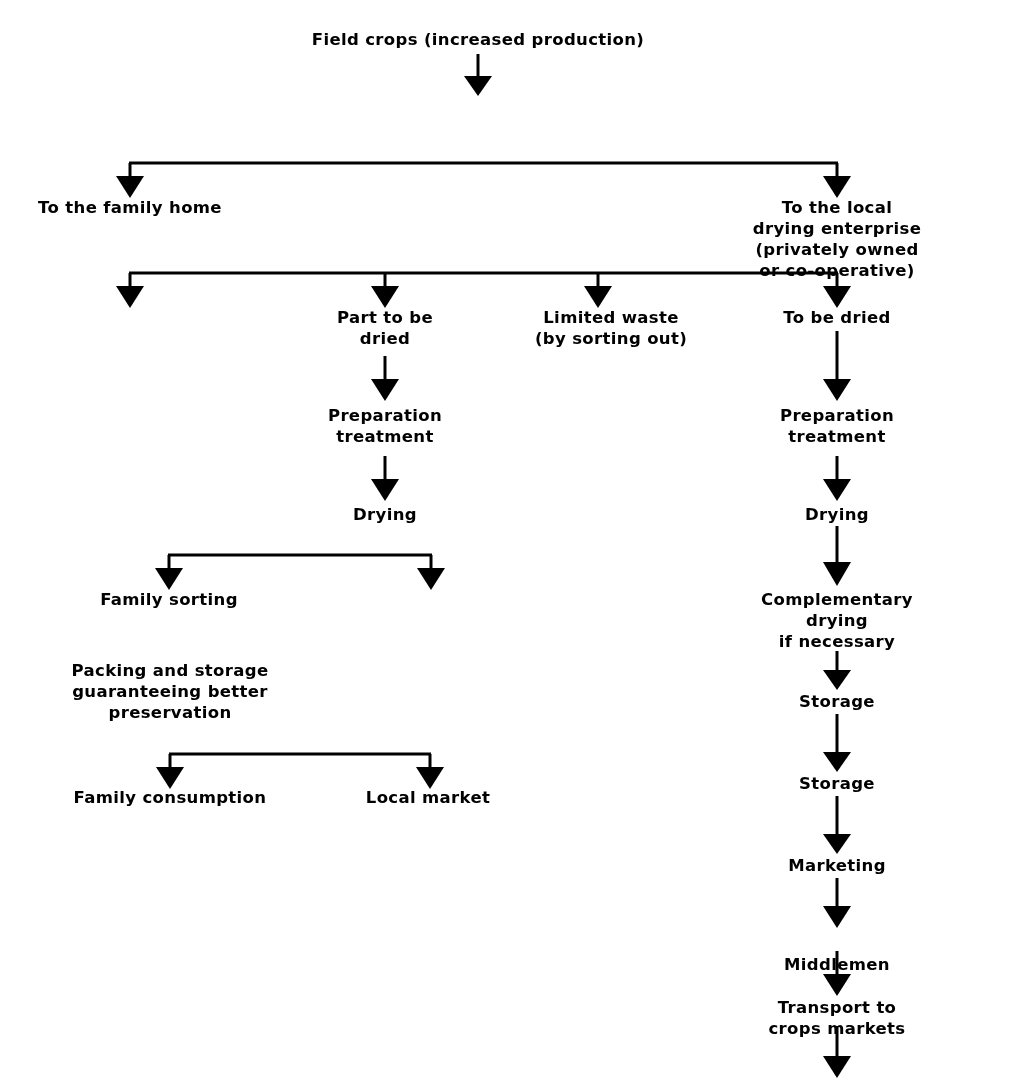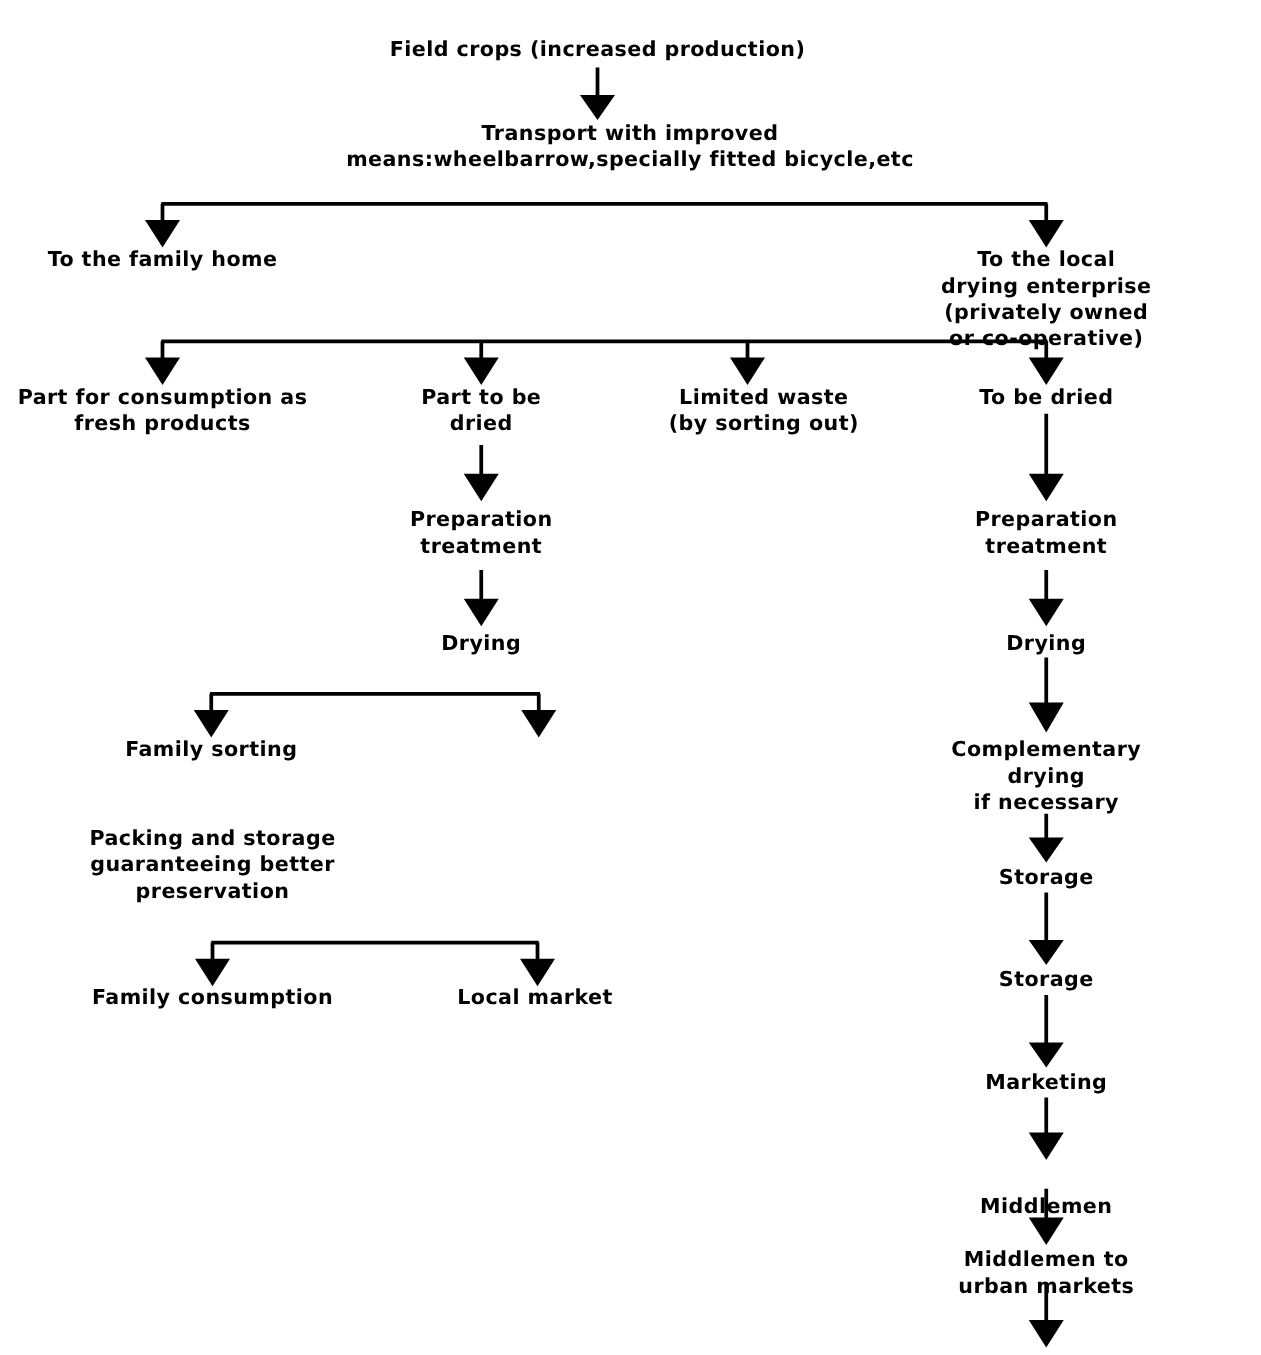--- a/index.html
+++ b/index.html
@@ -139,29 +139,26 @@
       <polygon points="823,948 851,948 837,970"></polygon>
     </g>
     <g>
       <line x1="837" y1="1000" x2="837" y2="1032"></line>
       <polygon points="823,1030 851,1030 837,1052"></polygon>
     </g>
   </svg>
 
   <div class="node" style="left:478px; top:3px;">Field crops (increased production)</div>
 
-  <div class="node" style="left:504px; top:70px;">Transport with improved means:wheelbarrow,specially fitted bicycle,etc</div>
 
   <div class="node" style="left:130px; top:171px;">To the family home</div>
 
   <div class="node" style="left:837px; top:171px;">To the local drying enterprise
 (privately owned or co-operative)</div>
 
-  <div class="node" style="left:130px; top:281px;">Part for consumption as
-fresh products</div>
 
   <div class="node" style="left:385px; top:281px;">Part to be
 dried</div>
 
   <div class="node" style="left:611px; top:281px;">Limited waste
 (by sorting out)</div>
 
   <div class="node" style="left:837px; top:281px;">To be dried</div>
 
   <div class="node" style="left:385px; top:379px;">Preparation
@@ -189,17 +186,17 @@
 if necessary</div>
 
   <div class="node" style="left:837px; top:665px;">Storage</div>
 
   <div class="node" style="left:837px; top:747px;">Storage</div>
 
   <div class="node" style="left:837px; top:829px;">Marketing</div>
 
   <div class="node" style="left:837px; top:928px;">Middlemen</div>
 
-  <div class="node" style="left:837px; top:971px;">Middlemen to urban markets</div>
+  <div class="node" style="left:837px; top:971px;">Transport to crops markets</div>
 
   <div class="node" style="left:837px; top:1100px;">Urban consumers</div>
 
 </div>
 
 </body></html>

